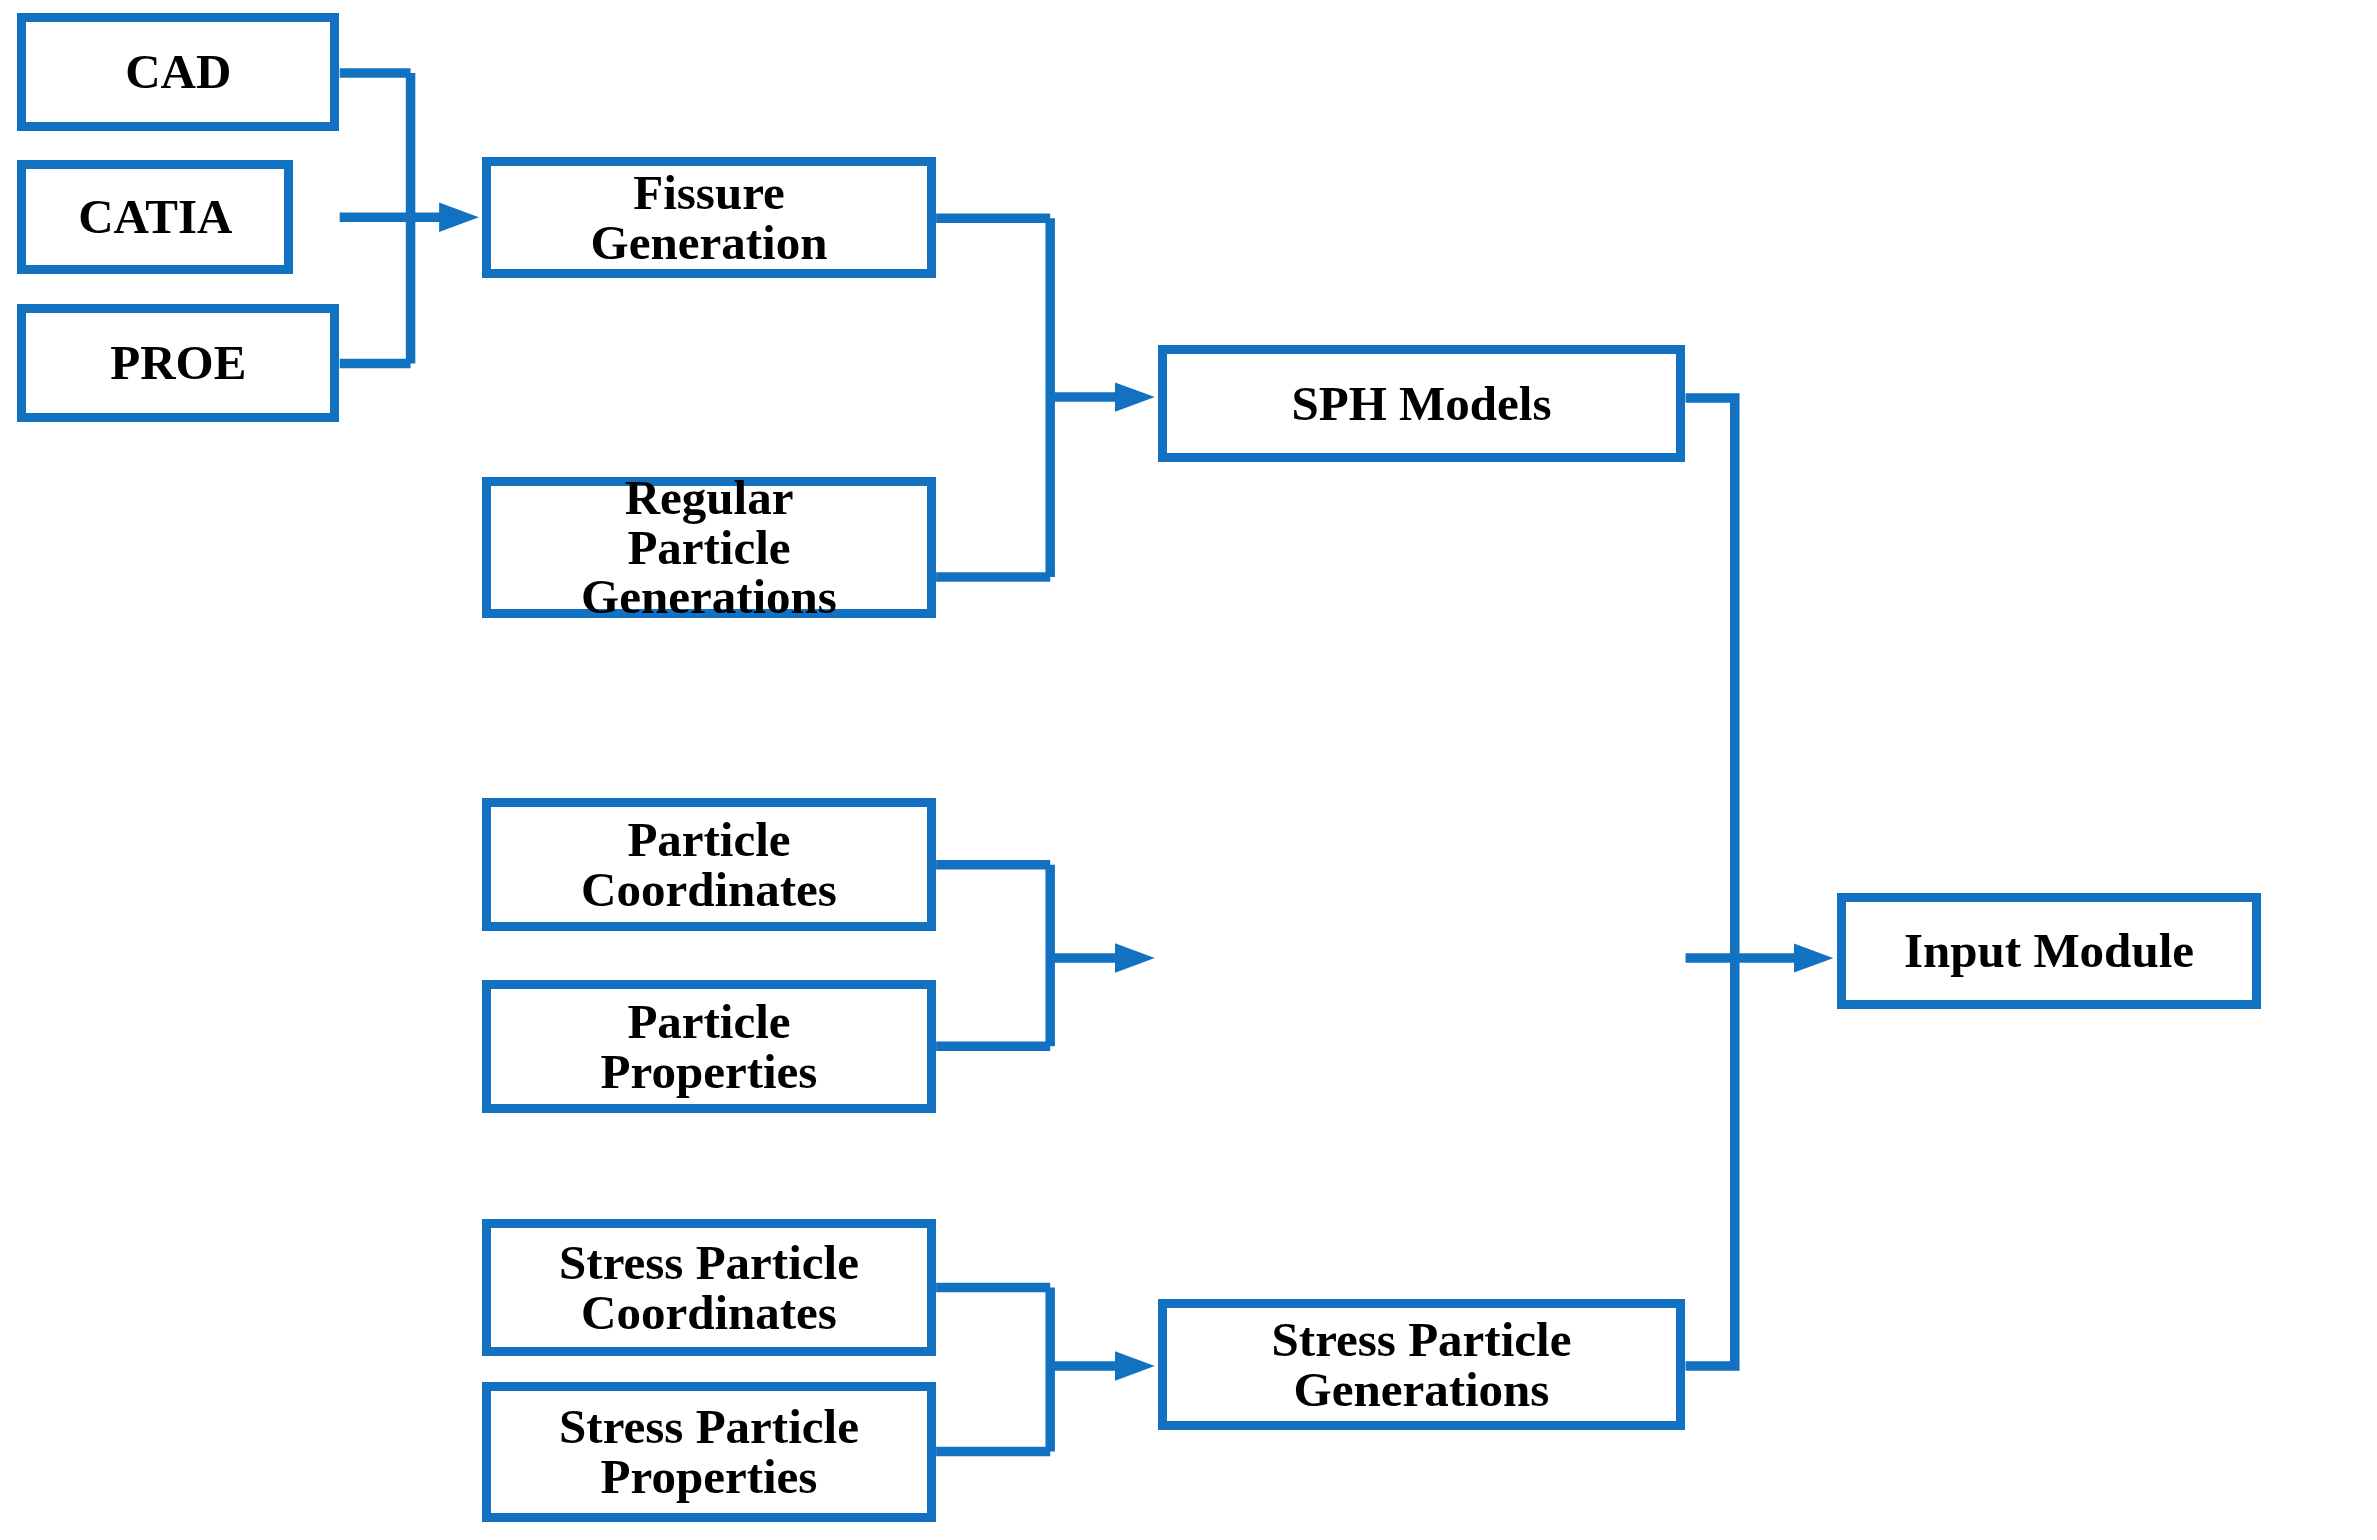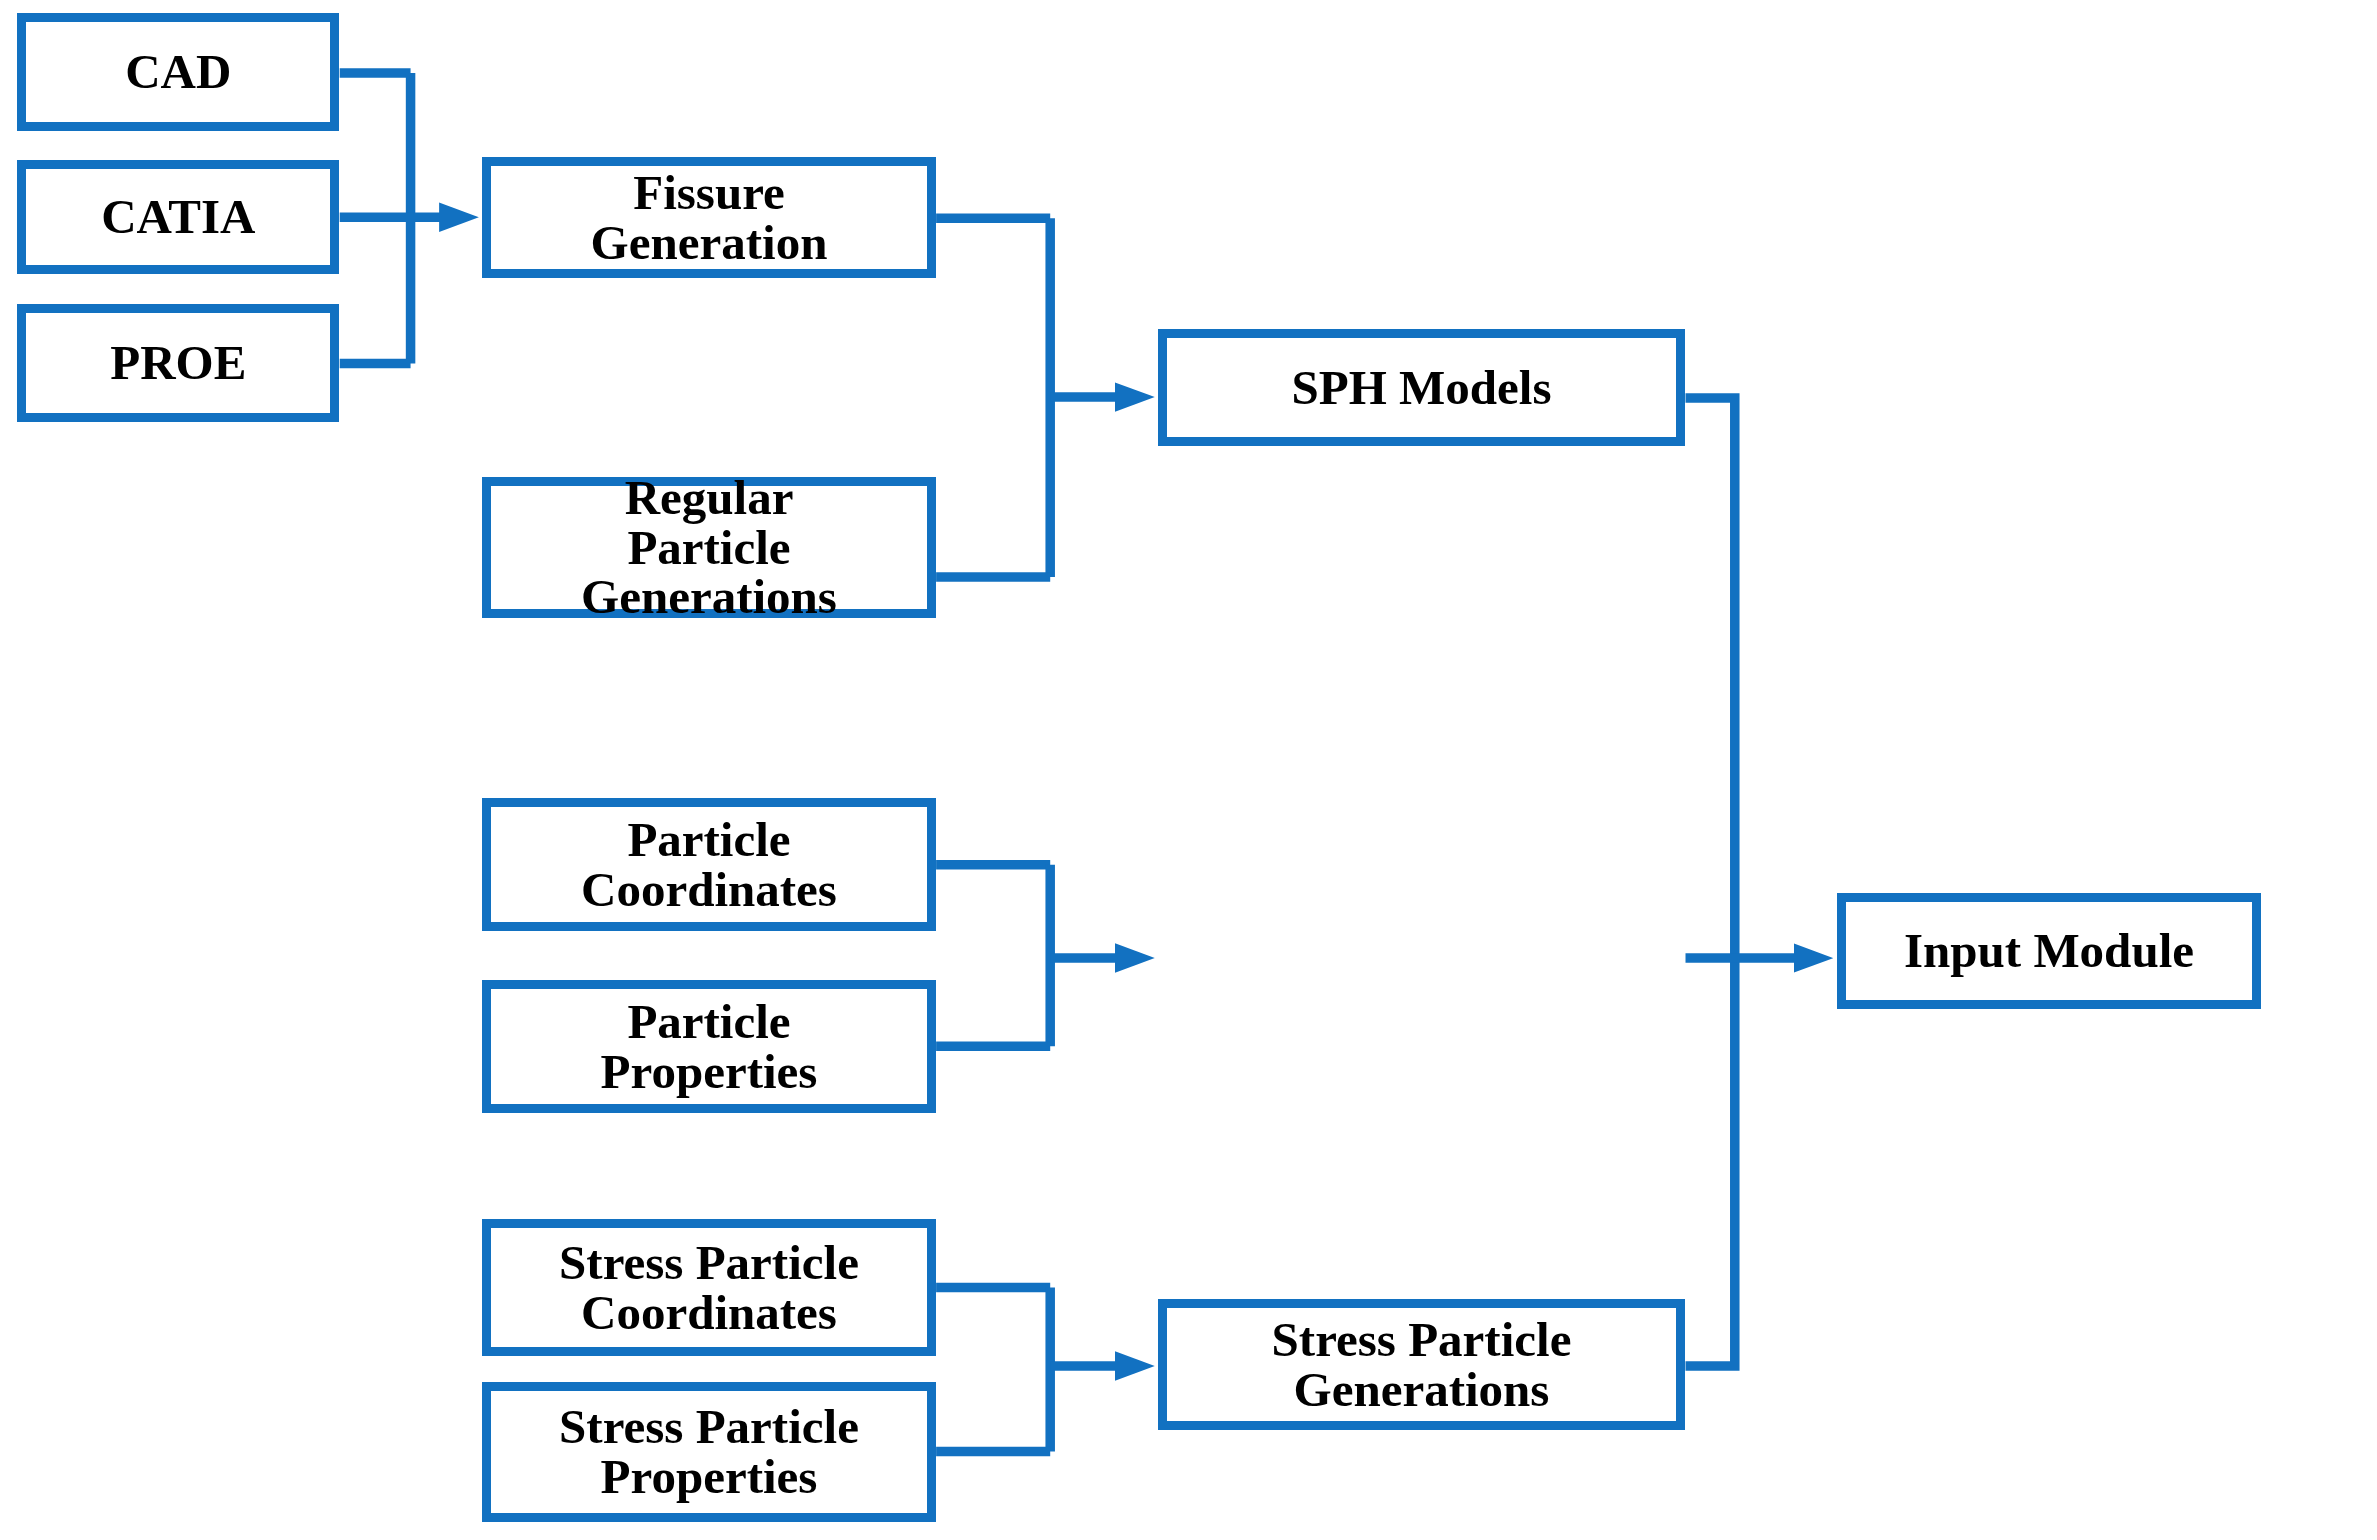--- a/index.html
+++ b/index.html
@@ -43,33 +43,33 @@
     font-weight: bold;
     font-size: 49px;
     line-height: 1.02;
     color: var(--text);
     white-space: pre-line;
     letter-spacing: 0px;
   }
 
   
   .n-cad    { left: 17.3px;   top: 13px;   width: 322px; height: 118px; }
-  .n-catia  { left: 17.3px;   top: 160px;  width: 322px; height: 114px; }
+  .n-catia  { left: 17.3px;   top: 160px;  width: 276px; height: 114px; }
   .n-proe   { left: 17.3px;   top: 304px;  width: 322px; height: 118px; }
 
   
   .n-fissure { left: 482px; top: 157px;  width: 454px; height: 121px; font-family: Liberation Serif, serif; }
   .n-regular { left: 482px; top: 477px;  width: 454px; height: 141px; }
   .n-pcoord  { left: 482px; top: 798px;  width: 454px; height: 133px; }
   .n-pprop   { left: 482px; top: 980px; width: 454px; height: 133px; }
   .n-scoord  { left: 482px; top: 1219px; width: 454px; height: 137px; }
   .n-sprop   { left: 482px; top: 1382px; width: 454px; height: 140px; }
 
   
-  .n-sph   { left: 1158px; top: 329px;  width: 527px; height: 117px; }
+  .n-sph   { left: 1158px; top: 345px;  width: 527px; height: 117px; }
   .n-param { left: 1158px; top: 893px; width: 527px; height: 130px; }
   .n-sgen  { left: 1158px; top: 1299px; width: 527px; height: 131px; }
 
   
   .n-input { left: 1837px; top: 893px; width: 424px; height: 116px; }
 </style>
 </head>
 <body>
 
 <div class="canvas">

